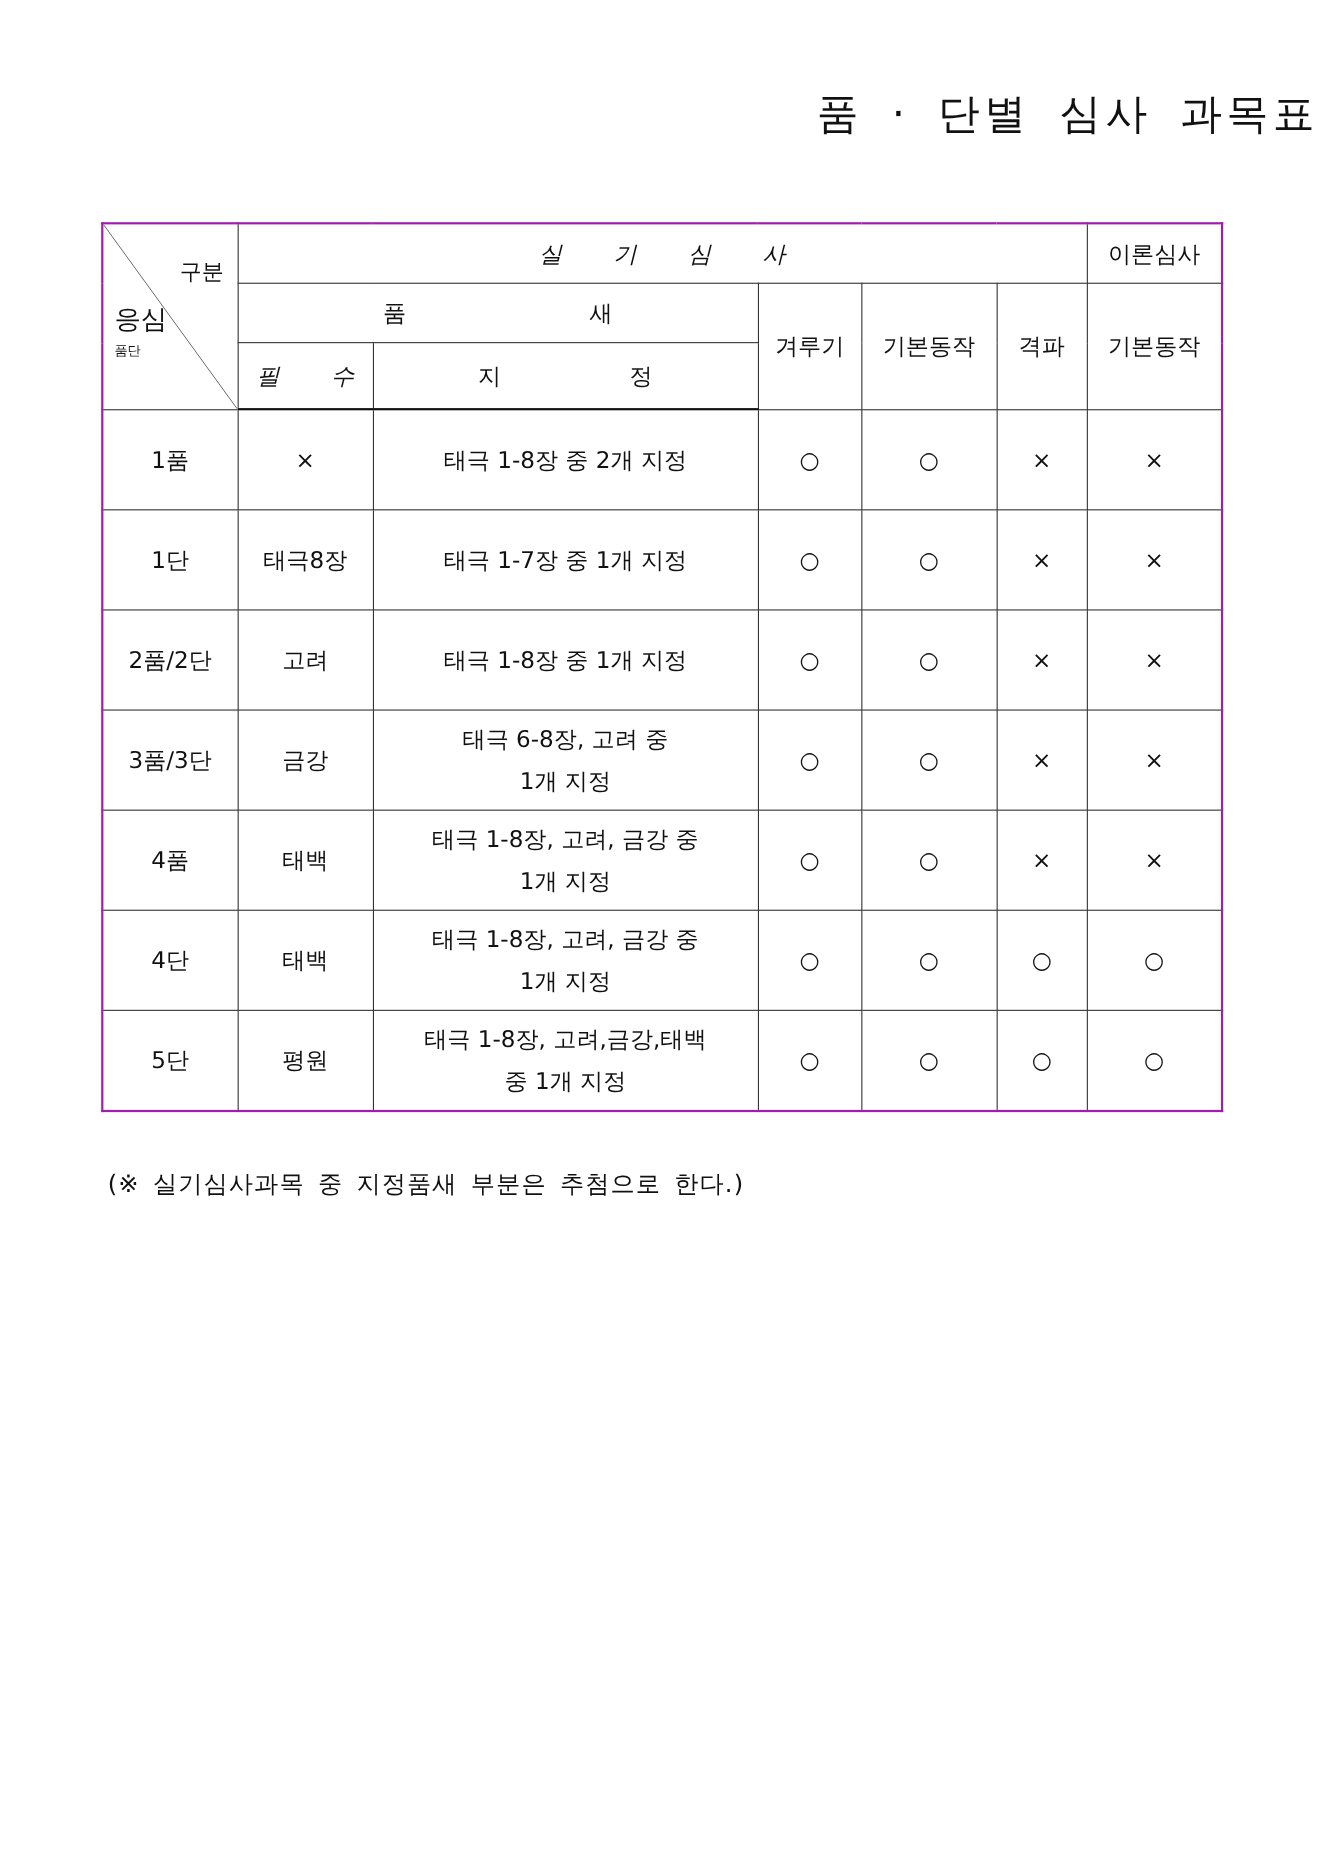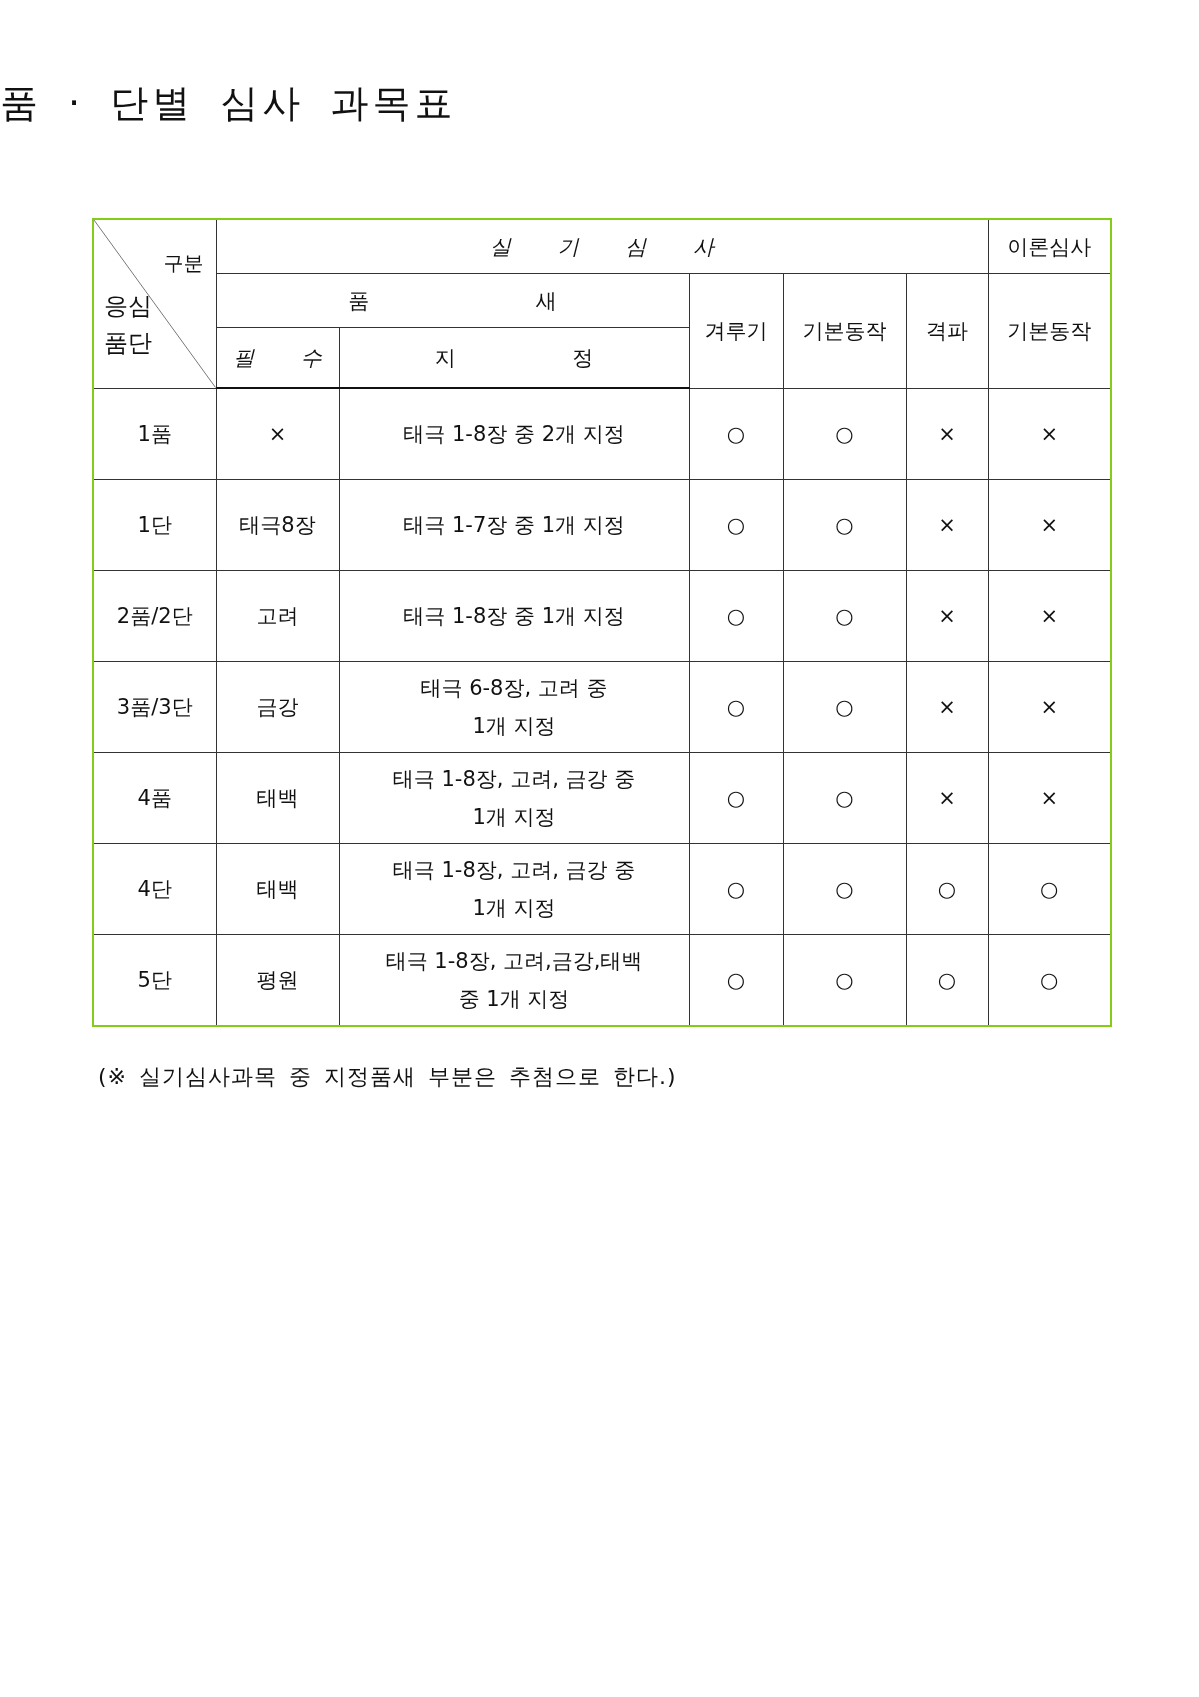--- a/index.html
+++ b/index.html
@@ -1,37 +1,37 @@
 <!DOCTYPE html>
 <html><head>
   <meta charset="utf-8">
   <style>
     html, body { margin: 0; padding: 0; background: #ffffff; }
     body { width: 1199px; height: 1697px; position: relative; overflow: hidden;
            font-family: "DejaVu Sans", "Liberation Sans", sans-serif; color: #111; }
-    .title { position: absolute; top: 78px; left: 0; width: 1199px; text-align: left;
+    .title { position: absolute; top: 78px; left: 0; width: 1199px; text-align: right;
              font-size: 38px; letter-spacing: 4px; word-spacing: 10px; font-weight: normal; }
-    table.grid { position: absolute; left: 92px; top: 218px; width: 1018px;
-                 border-collapse: collapse; table-layout: fixed; border: 2px solid #84cc16; }
+    table.grid { position: absolute; left: 92px; top: 202px; width: 1018px;
+                 border-collapse: collapse; table-layout: fixed; border: 2px solid #a21caf; }
     table.grid td { border: 1px solid #333; text-align: center; vertical-align: middle;
                     font-size: 21px; padding: 0; }
     .h1 td { height: 53px; }
     .h2 td { height: 53px; }
     .h3 td { height: 59px; }
     tr.hdr-last td { border-bottom: 2px solid #111; }
     .body-row td { height: 90px; }
     .spaced-wide { word-spacing: 160px; }
     .spaced-mid { word-spacing: 40px; font-style: italic; }
     .spaced-ji { word-spacing: 110px; }
     td.designated { text-align: left; padding-left: 12px; line-height: 38px; margin-left: 43px; }
     .corner { position: relative; }
     .corner svg { position: absolute; left: 0; top: 0; width: 100%; height: 100%; }
     .corner .c-top { position: absolute; right: 12px; top: 30px; font-size: 20px; }
     .corner .c-bl1 { position: absolute; left: 10px; top: 70px; font-size: 24px; }
-    .corner .c-bl2 { position: absolute; left: 10px; top: 107px; font-size: 24px; }
+    .corner .c-bl2 { position: absolute; left: 10px; top: 107px; font-size: 12px; }
     .mark { font-size: 24px; }
     .note { position: absolute; left: 98px; top: 1062px; font-size: 22px; letter-spacing: 1px; word-spacing: 4px; }
   </style>
 </head>
 <body>
 
 <div class="title">품 · 단별 심사 과목표</div>
 
 <table class="grid">
   <colgroup>

